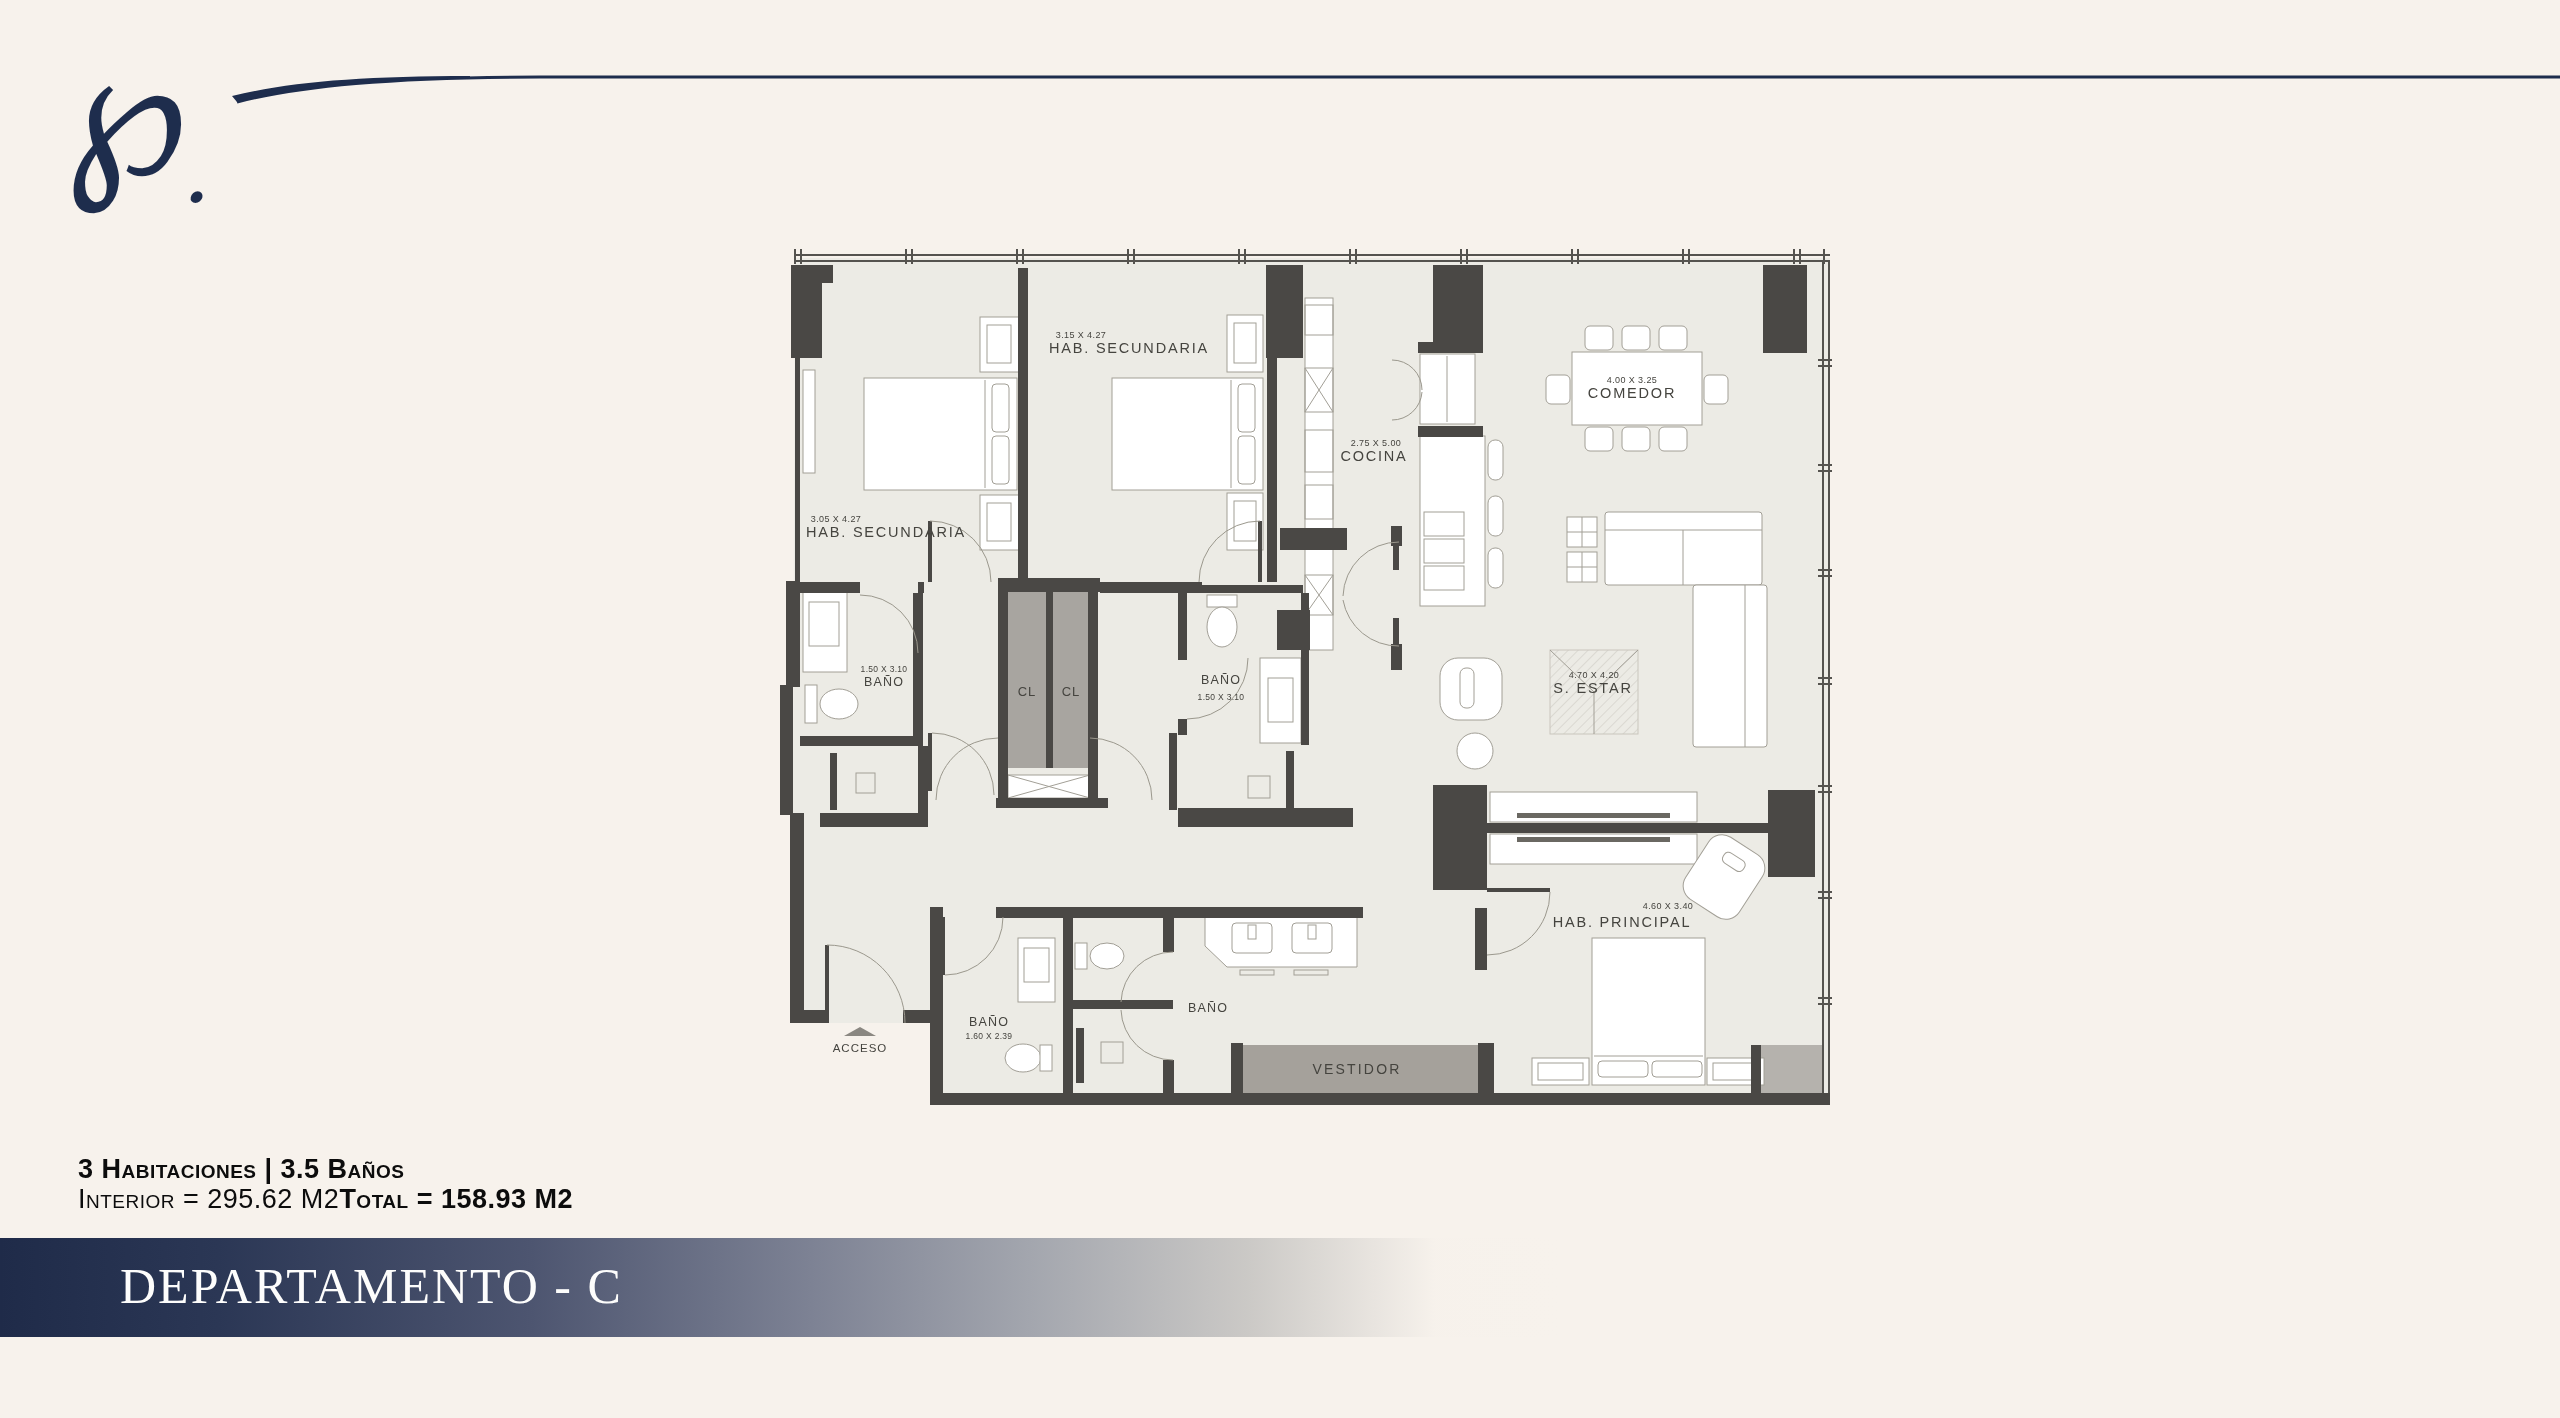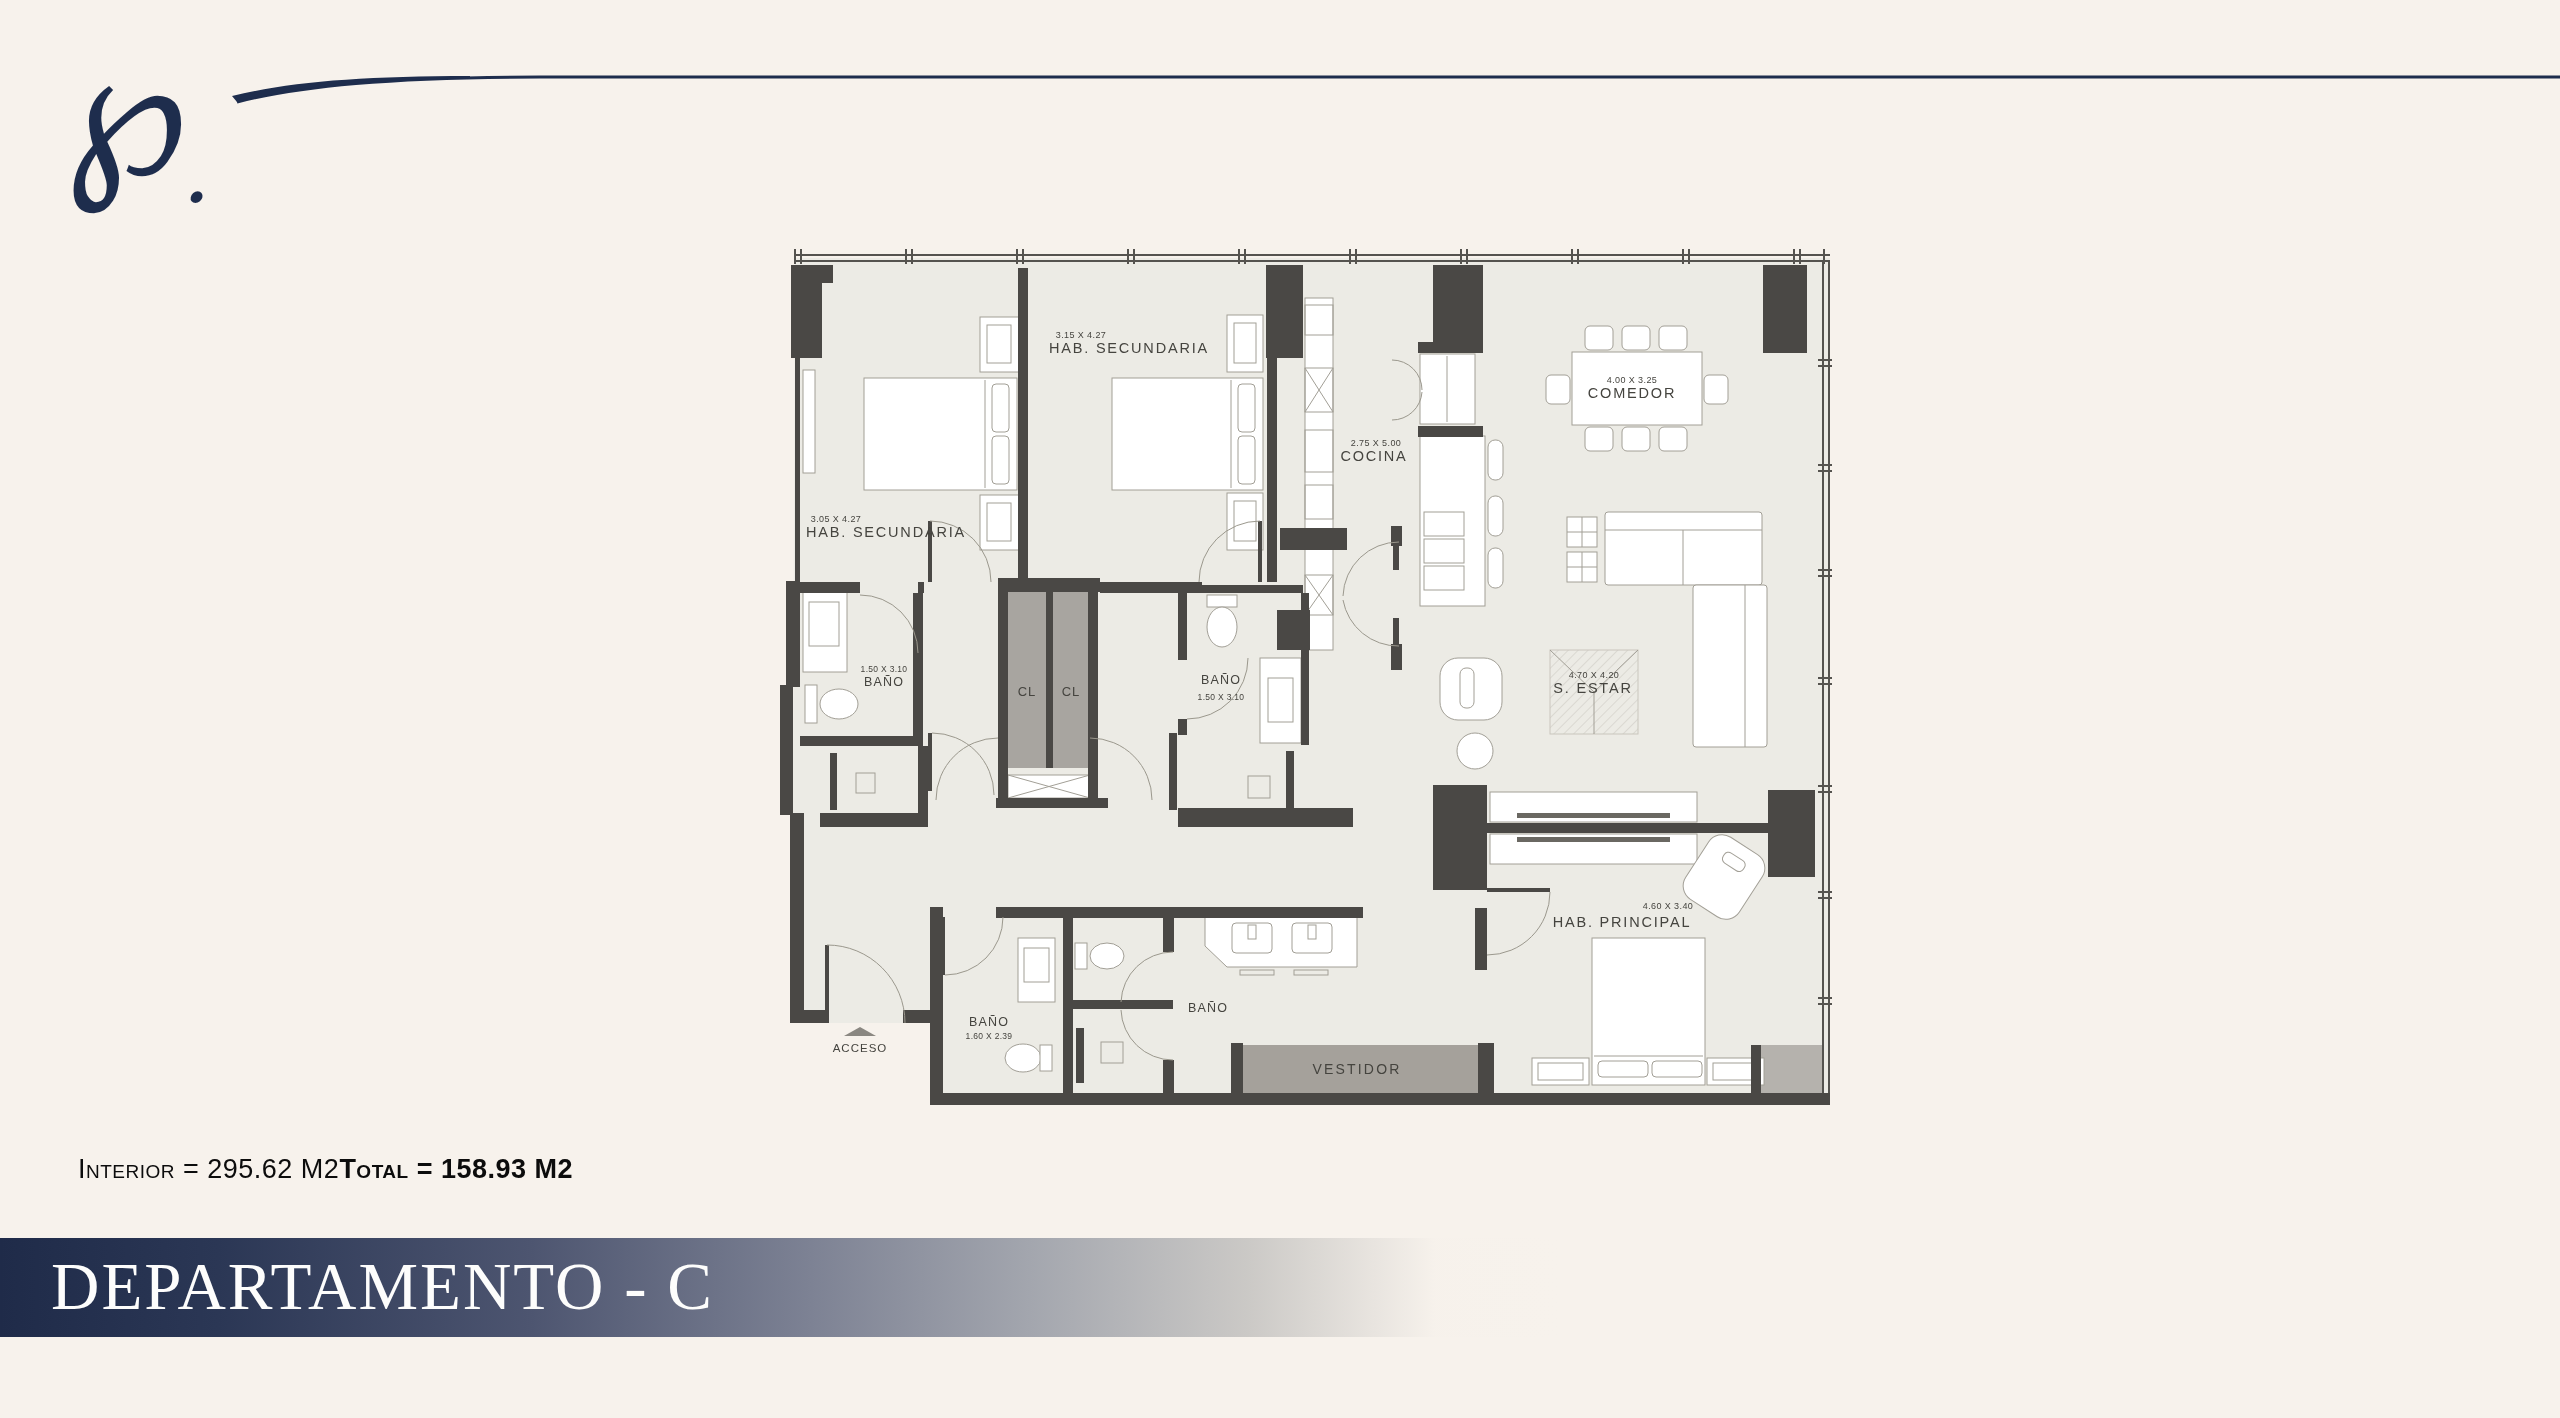--- a/index.html
+++ b/index.html
@@ -37,21 +37,21 @@
   .stats .l1{font-size:27px;font-weight:bold;font-variant:small-caps;letter-spacing:.5px;}
   .stats .l2{font-size:27px;font-variant:small-caps;letter-spacing:.5px;}
   .stats .l2 .total{font-weight:bold;}
   
   .titlebar{
     position:absolute;left:0;top:1238px;width:1560px;height:99px;
     background:linear-gradient(90deg,#1f2b49 0%,#2b3755 14%,#4d5570 34%,#7d8294 52%,#a3a6ae 66%,#cbc9c6 80%,rgba(245,240,234,0.25) 92%,rgba(245,240,234,0) 100%);
   }
   .titlebar .t{
     font-family:"Liberation Serif", serif;color:#fdfdfc;
-    font-size:67px;letter-spacing:2px;line-height:97px;padding-left:51px;
+    font-size:50px;letter-spacing:2px;line-height:97px;padding-left:120px;
     white-space:nowrap;
   }
 </style>
 </head>
 <body>
 
 <svg class="topline" width="2560" height="200" viewBox="0 0 2560 200">
   <path d="M237,102 C300,86 390,77 540,77 L2560,77" fill="none" stroke="#1e2d4d" stroke-width="3"></path>
   <path d="M237,102 C290,88 360,80 470,78 L470,76 C360,76 290,82 232,96 Z" fill="#1e2d4d"></path>
 </svg>
@@ -323,20 +323,21 @@
     <text class="small-name" x="428" y="782">BAÑO</text>
     <text class="cl-label" x="247" y="466">CL</text>
     <text class="cl-label" x="291" y="466">CL</text>
     <text class="vest-label" x="577" y="844">VESTIDOR</text>
     <polygon points="80,797 64,806 96,806" fill="#8a8781"></polygon>
     <text class="acceso-label" x="80" y="822">ACCESO</text>
   </g>
 </svg>
 
 <div class="stats">
+  <div class="l1">3 Habitaciones | 3.5 Baños</div>
   <div class="l2">
     <span>Interior = 295.62 M2</span><span class="total">Total = 158.93 M2</span>
   </div>
 </div>
 
 <div class="titlebar">
   <div class="t">DEPARTAMENTO - C</div>
 </div>
 
 </body></html>

